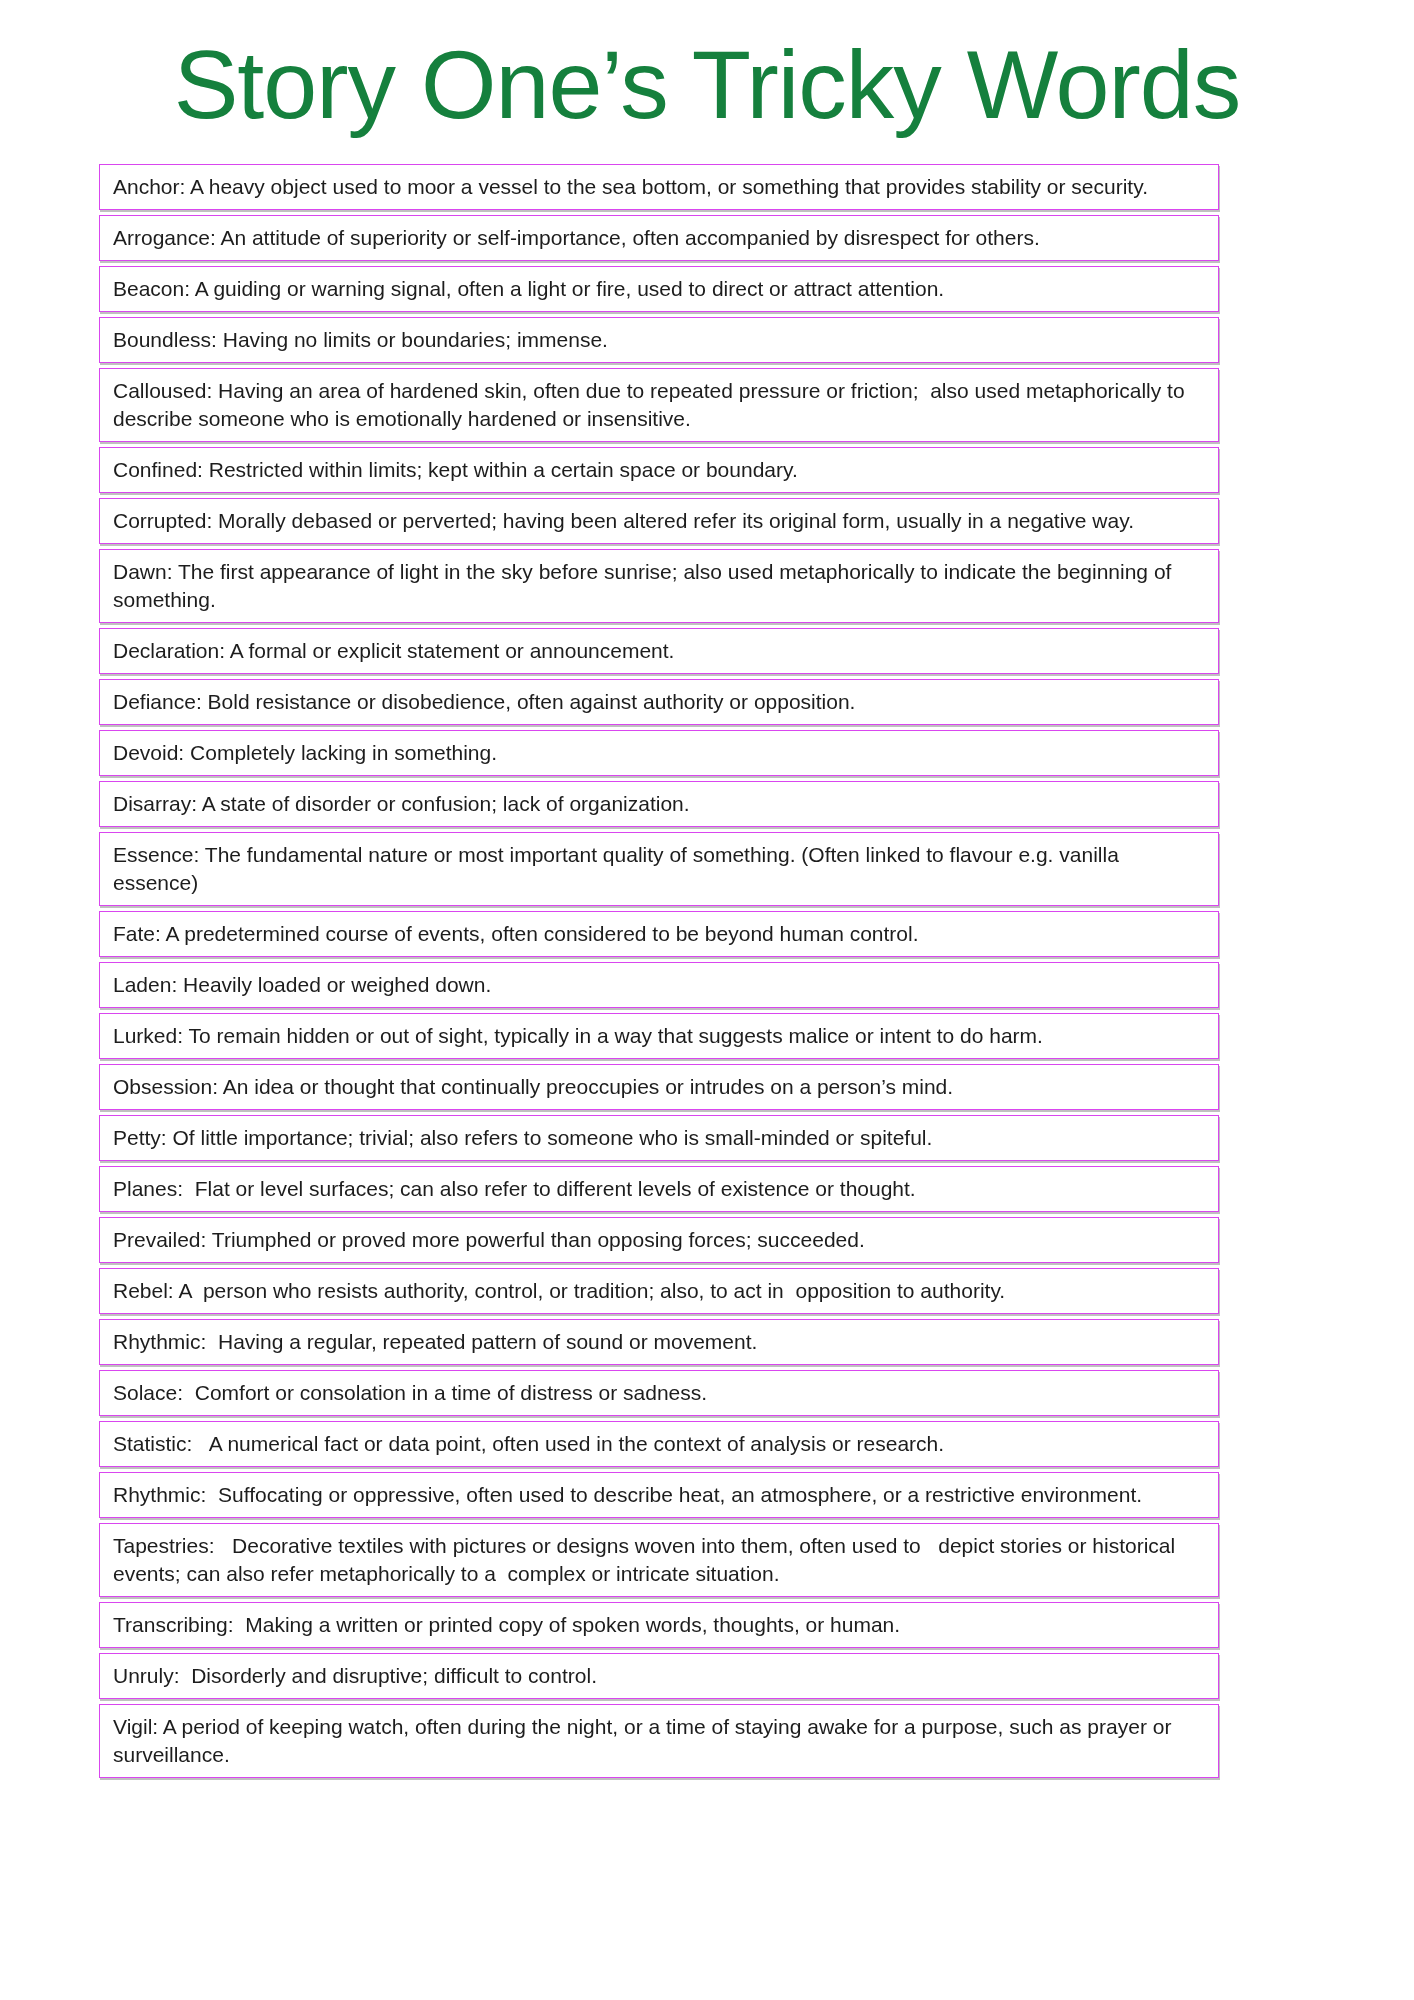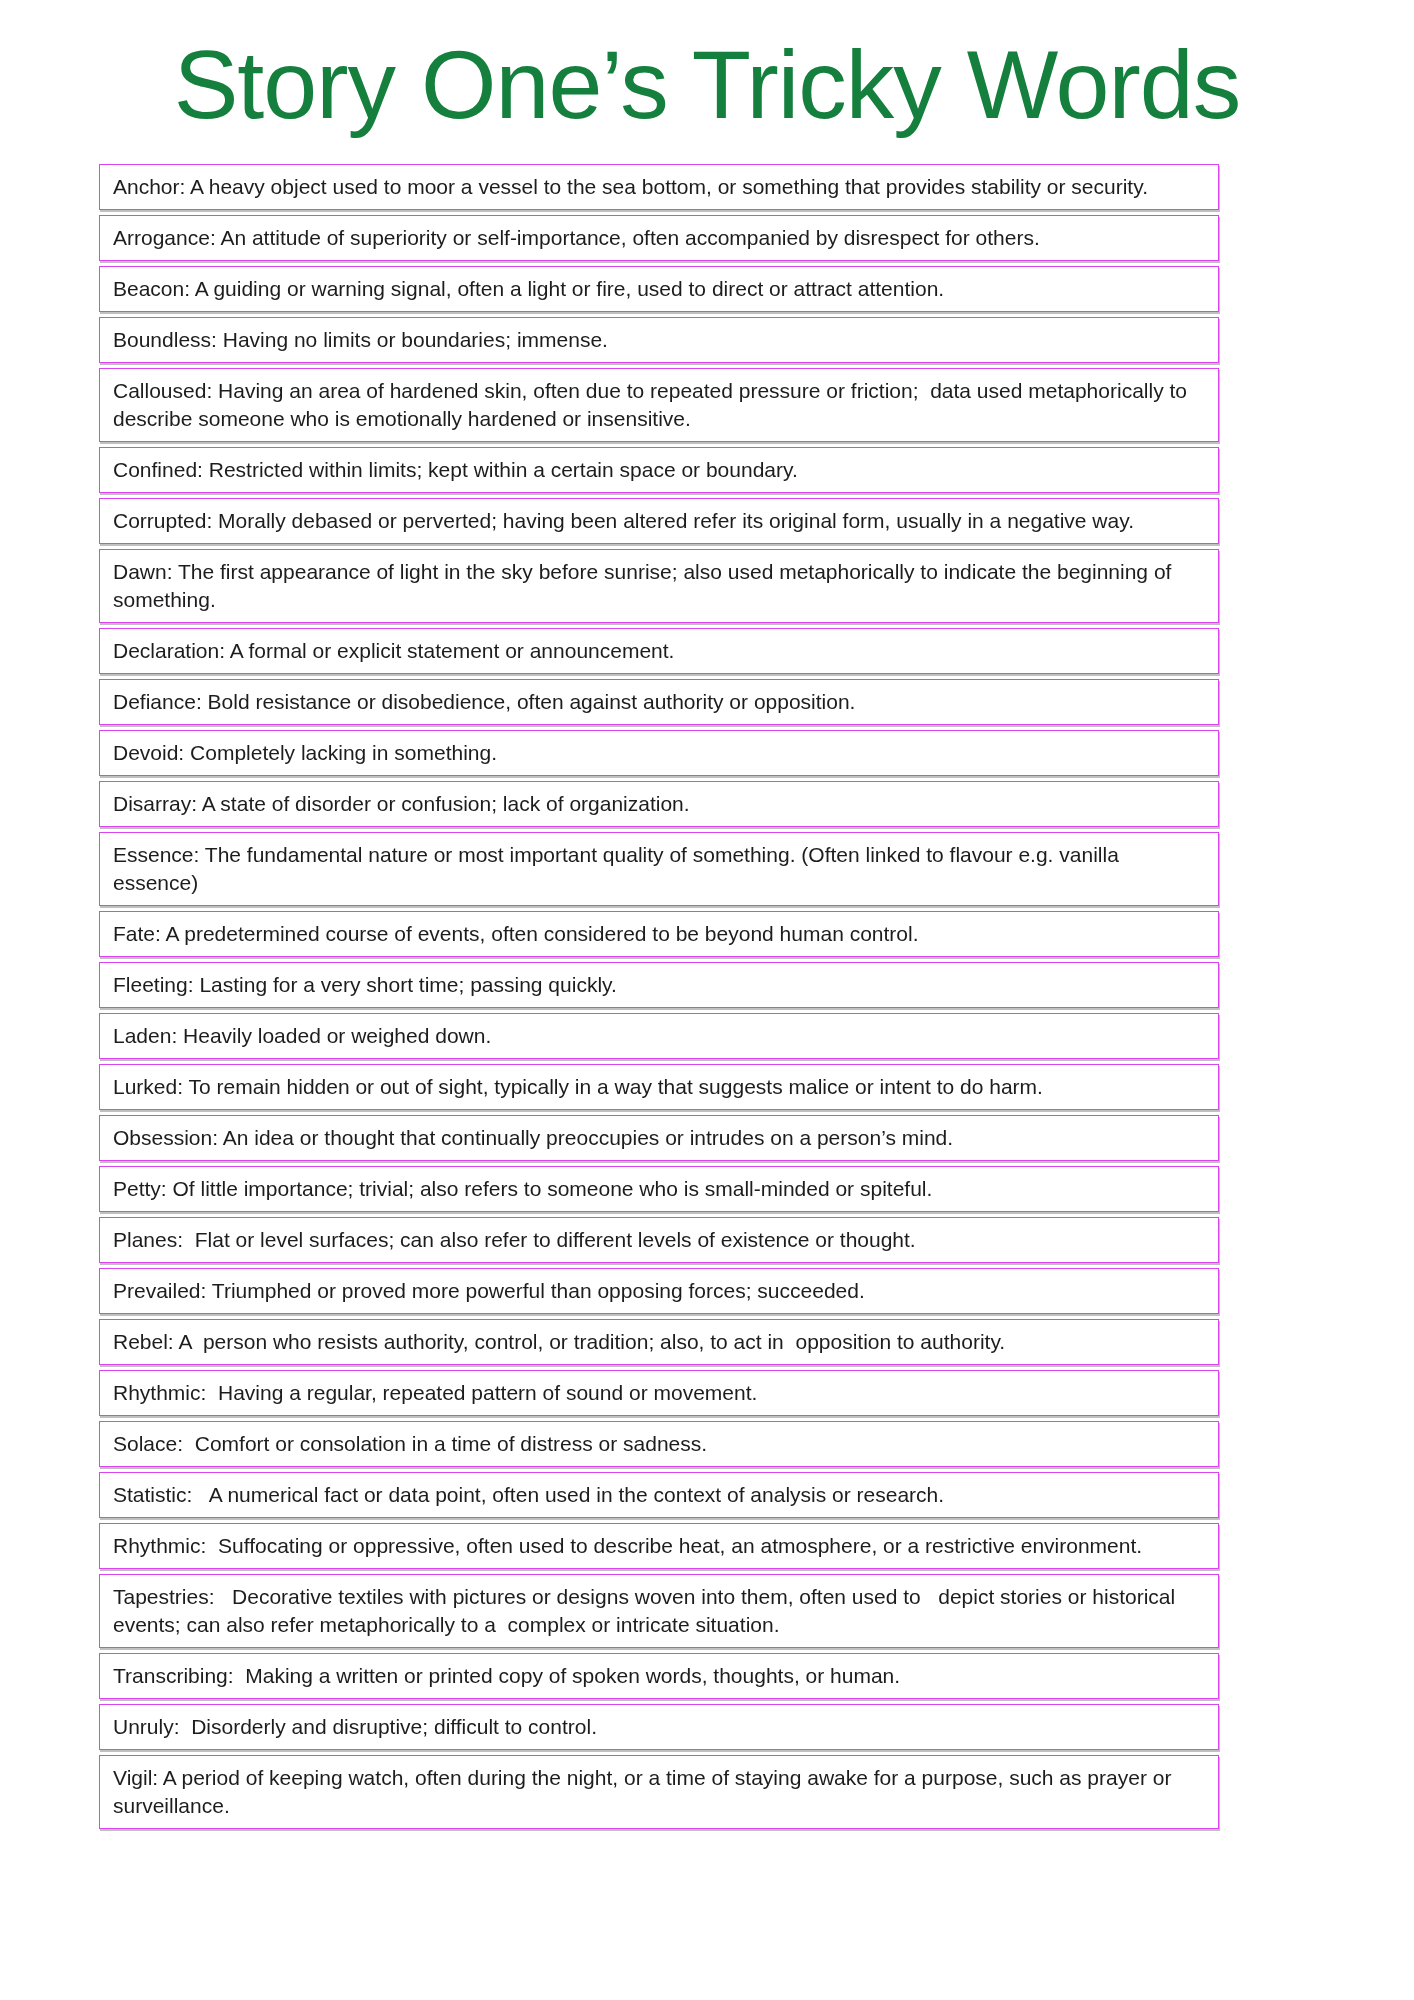--- a/index.html
+++ b/index.html
@@ -69,21 +69,21 @@
 
   <div class="word-row">
     <p class="word-text">Beacon: A guiding or warning signal, often a light or fire, used to direct or attract attention.</p>
   </div>
 
   <div class="word-row">
     <p class="word-text">Boundless: Having no limits or boundaries; immense.</p>
   </div>
 
   <div class="word-row">
-    <p class="word-text">Calloused: Having an area of hardened skin, often due to repeated pressure or friction;  data used metaphorically to describe someone who is emotionally hardened or insensitive.</p>
+    <p class="word-text">Calloused: Having an area of hardened skin, often due to repeated pressure or friction;  also used metaphorically to describe someone who is emotionally hardened or insensitive.</p>
   </div>
 
   <div class="word-row">
     <p class="word-text">Confined: Restricted within limits; kept within a certain space or boundary.</p>
   </div>
 
   <div class="word-row">
     <p class="word-text">Corrupted: Morally debased or perverted; having been altered refer its original form, usually in a negative way.</p>
   </div>
 
@@ -108,23 +108,20 @@
   </div>
 
   <div class="word-row">
     <p class="word-text">Essence: The fundamental nature or most important quality of something. (Often linked to flavour e.g. vanilla essence)</p>
   </div>
 
   <div class="word-row">
     <p class="word-text">Fate: A predetermined course of events, often considered to be beyond human control.</p>
   </div>
 
-  <div class="word-row">
-    <p class="word-text">Fleeting: Lasting for a very short time; passing quickly.</p>
-  </div>
 
   <div class="word-row">
     <p class="word-text">Laden: Heavily loaded or weighed down.</p>
   </div>
 
   <div class="word-row">
     <p class="word-text">Lurked: To remain hidden or out of sight, typically in a way that suggests malice or intent to do harm.</p>
   </div>
 
   <div class="word-row">

